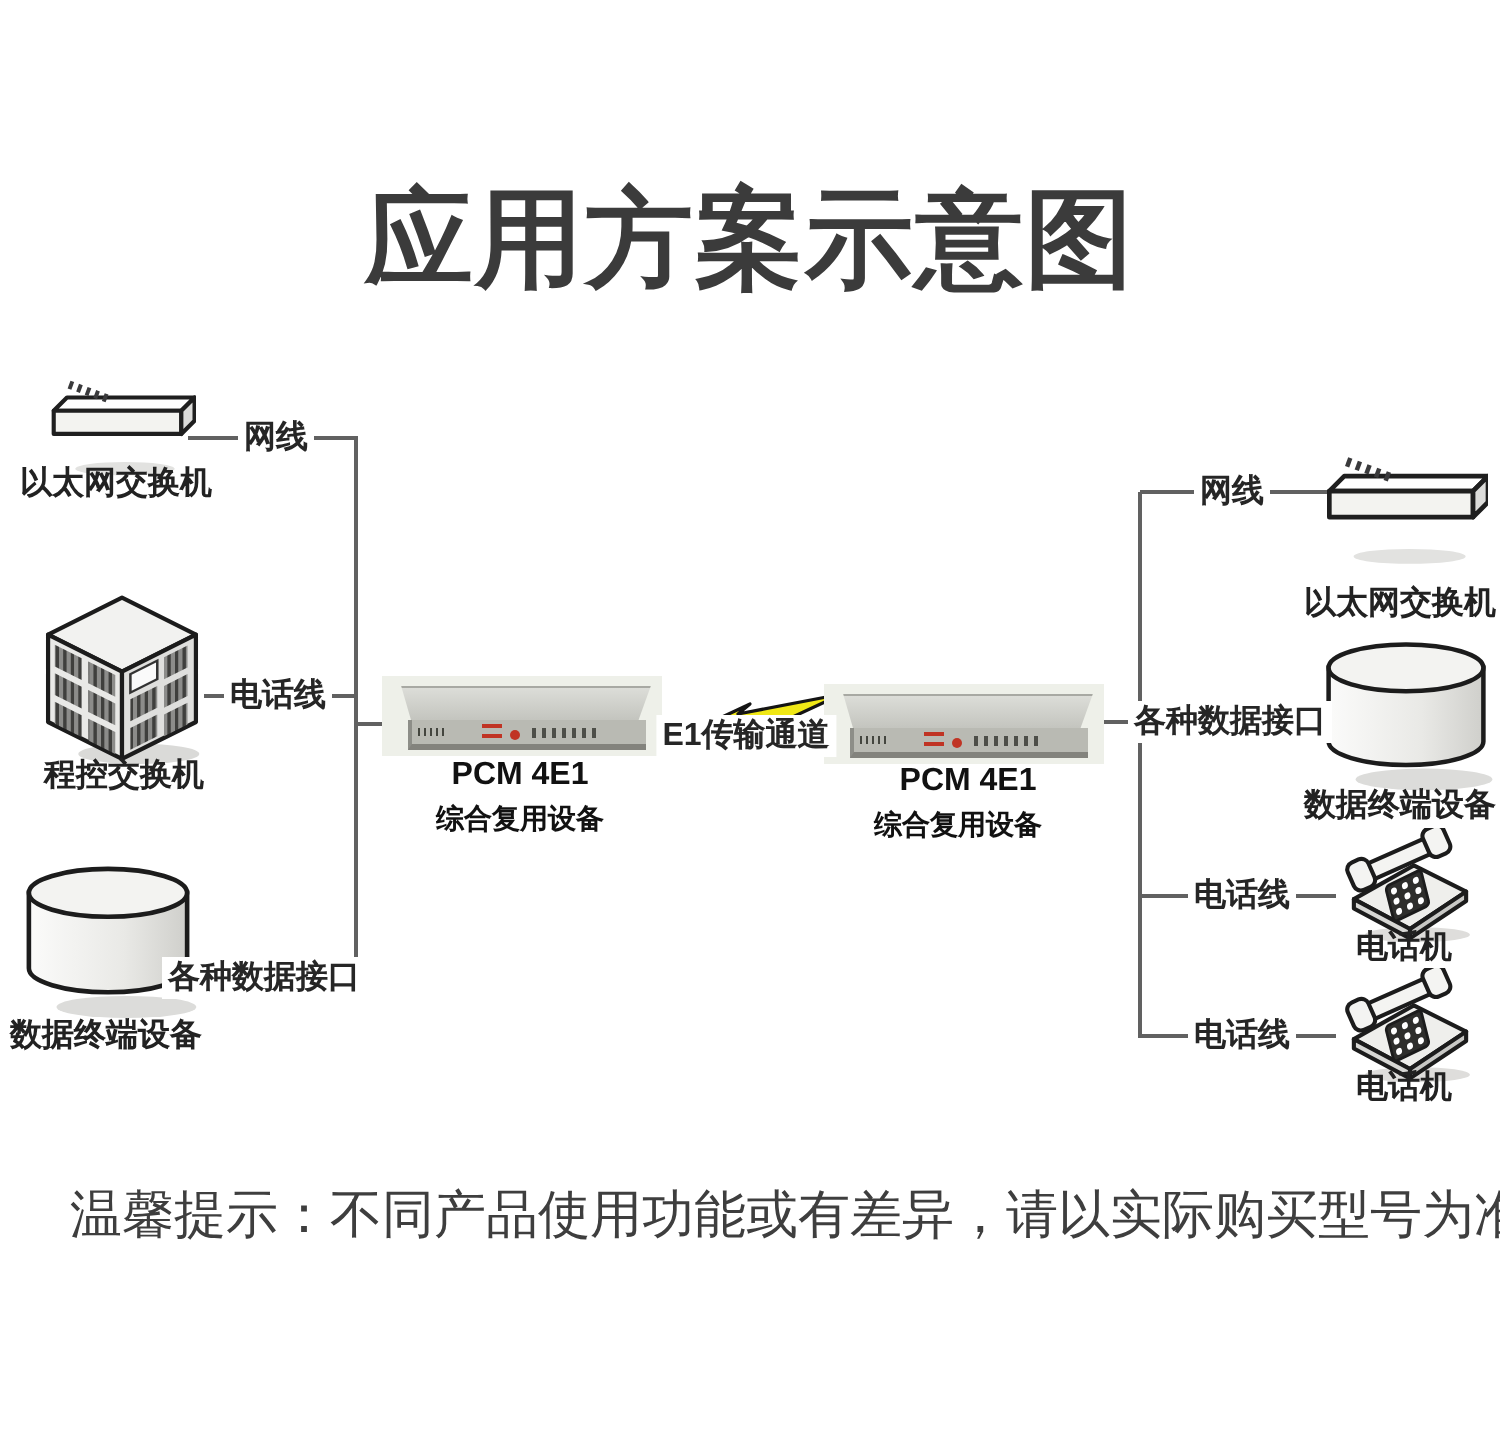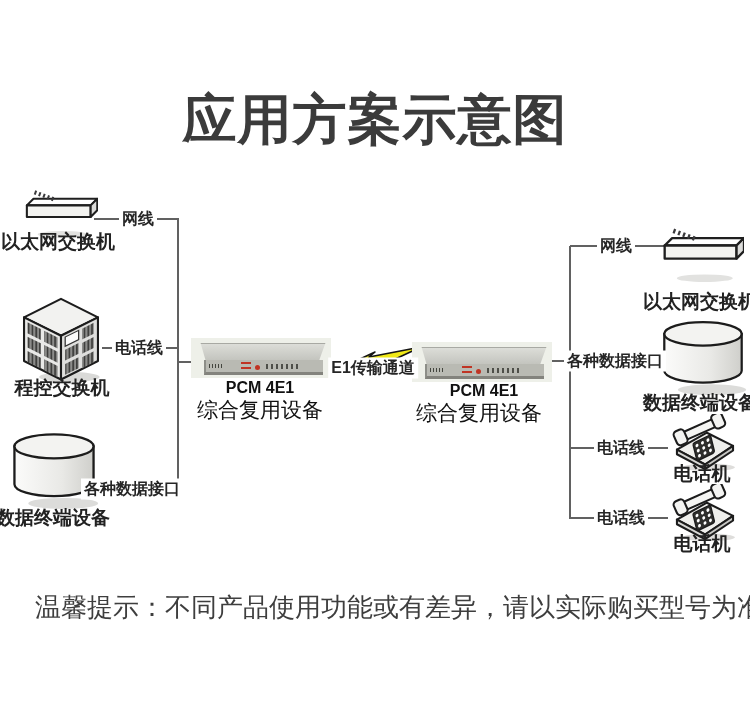--- a/index.html
+++ b/index.html
@@ -33,32 +33,32 @@
       font-size:16px;font-weight:bold;color:#262626;white-space:nowrap;}
   .ll-l-net{left:138px;top:219px;}
   .ll-l-tel{left:139px;top:348px;}
   .ll-l-data{left:132px;top:489px;}
   .ll-e1{left:373px;top:368px;}
   .ll-r-net{left:616px;top:246px;}
   .ll-r-data{left:615px;top:361px;}
   .ll-r-tel1{left:621px;top:448px;}
   .ll-r-tel2{left:621px;top:518px;}
 
-  .nl{position:absolute;transform:translate(-50%,-50%);font-size:19px;font-weight:bold;
+  .nl{position:absolute;transform:translate(-50%,-50%);font-size:16px;font-weight:bold;
       color:#222;white-space:nowrap;}
   .nl-sw-l{left:58px;top:242px;}
   .nl-cube{left:62px;top:388px;font-family:Liberation Serif, serif;}
   .nl-cyl-l{left:53px;top:518px;}
   .nl-sw-r{left:700px;top:302px;}
   .nl-cyl-r{left:700px;top:403px;}
   .nl-ph1{left:702px;top:474px;}
   .nl-ph2{left:702px;top:544px;}
 
   .mux-model{position:absolute;transform:translate(-50%,-50%);font-size:16px;font-weight:bold;color:#111;white-space:nowrap;}
-  .mux-name{position:absolute;transform:translate(-50%,-50%);font-size:21px;font-weight:normal;color:#111;white-space:nowrap;text-align:right;}
+  .mux-name{position:absolute;transform:translate(-50%,-50%);font-size:14px;font-weight:bold;color:#111;white-space:nowrap;text-align:right;}
   .mux-model-l{left:260px;top:388px;}
   .mux-name-l{left:260px;top:410px;}
   .mux-model-r{left:484px;top:391px;}
   .mux-name-r{left:479px;top:413px;}
 
   
   .icon{position:absolute;}
   .sw-l{left:22px;top:183px;width:76px;height:58px;}
   .sw-r{left:660px;top:220px;width:84px;height:66px;}
   .cube{left:19px;top:296px;width:84px;height:88px;}

